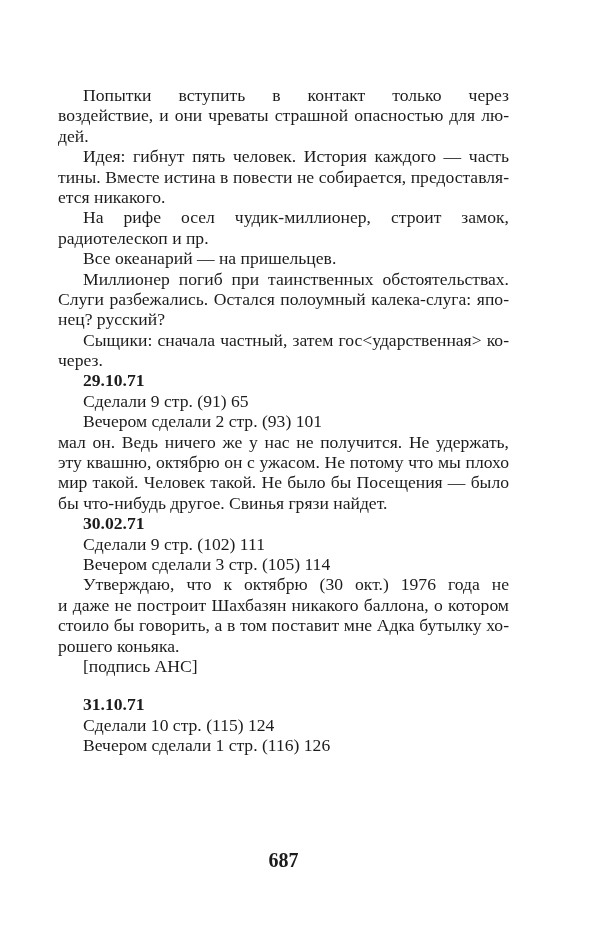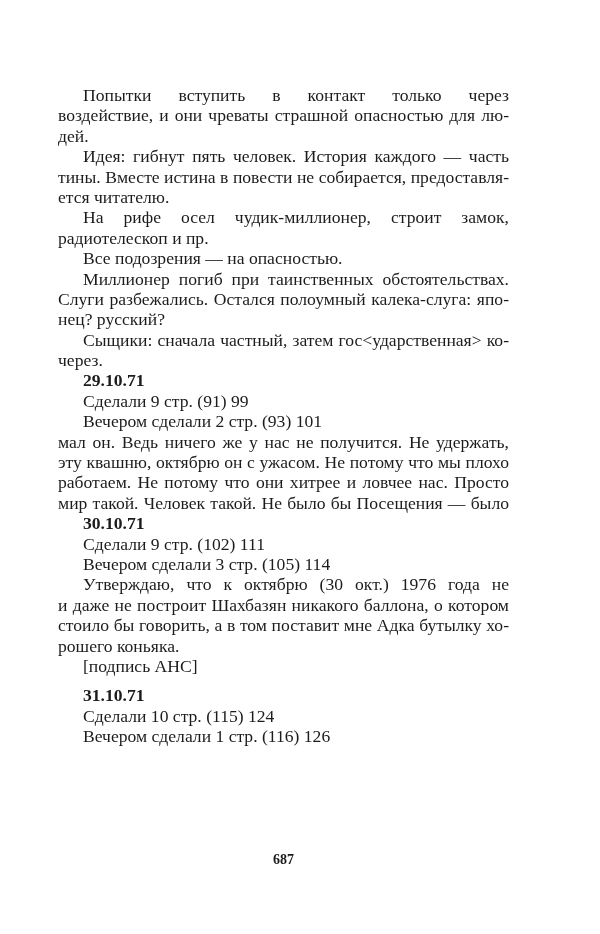--- a/index.html
+++ b/index.html
@@ -19,21 +19,21 @@
   .text-block {
     position: absolute;
     left: 58px;
     top: 85px;
     width: 451px;
     font-size: 17.6px;
     line-height: 20.4px;
   }
   .para { margin: 0; }
   .para.bold { font-weight: bold; }
-  .para.space-before { margin-top: 9px; }
+  .para.space-before { margin-top: 18px; }
   .line {
     height: 20.4px;
     overflow: hidden;
     white-space: normal;
   }
   .line.indent { text-indent: 25px; }
   .line.justify {
     text-align: justify;
     text-align-last: justify;
   }
@@ -43,72 +43,72 @@
     width: 100%;
     height: 0;
   }
   .page-number {
     position: absolute;
     left: 58px;
     top: 850px;
     width: 451px;
     text-align: center;
     font-weight: bold;
-    font-size: 14px;
+    font-size: 20px;
     line-height: 20.4px;
   }
 </style>
 </head>
 <body>
 
 <div class="page">
   <div class="text-block">
       <div class="para">
         <div class="line indent justify">Попытки вступить в контакт только через телепатическое</div>
         <div class="line justify">воздействие, и они чреваты страшной опасностью для лю-</div>
         <div class="line">дей.</div>
       </div>
       <div class="para">
         <div class="line indent justify">Идея: гибнут пять человек. История каждого — часть ис-</div>
         <div class="line justify">тины. Вместе истина в повести не собирается, предоставля-</div>
-        <div class="line">ется читателю.</div>
+        <div class="line">ется никакого.</div>
       </div>
       <div class="para">
         <div class="line indent justify">На рифе осел чудик-миллионер, строит замок, океанарий,</div>
         <div class="line">радиотелескоп и пр.</div>
       </div>
       <div class="para">
-        <div class="line indent">Все подозрения — на опасностью.</div>
+        <div class="line indent">Все океанарий — на пришельцев.</div>
       </div>
       <div class="para">
         <div class="line indent justify">Миллионер погиб при таинственных обстоятельствах.</div>
         <div class="line justify">Слуги разбежались. Остался полоумный калека-слуга: япо-</div>
         <div class="line">нец? русский?</div>
       </div>
       <div class="para">
         <div class="line indent justify">Сыщики: сначала частный, затем гос&lt;ударственная&gt; ко-</div>
         <div class="line">через.</div>
       </div>
       <div class="para bold">
         <div class="line indent">29.10.71</div>
       </div>
       <div class="para">
-        <div class="line indent">Сделали 9 стр. (91) 99</div>
+        <div class="line indent">Сделали 9 стр. (91) 65</div>
       </div>
       <div class="para">
         <div class="line indent">Вечером сделали 2 стр. (93) 101</div>
       </div>
       <div class="para">
         <div class="line justify">мал он. Ведь ничего же у нас не получится. Не удержать,</div>
         <div class="line justify">эту квашню, октябрю он с ужасом. Не потому что мы плохо</div>
-        <div class="line justify">работаем. Не потому что они хитрее и ловчее нас. Просто</div>
         <div class="line justify">мир такой. Человек такой. Не было бы Посещения — было</div>
+        <div class="line">бы что-нибудь другое. Свинья грязи найдет.</div>
       </div>
       <div class="para bold">
-        <div class="line indent">30.10.71</div>
+        <div class="line indent">30.02.71</div>
       </div>
       <div class="para">
         <div class="line indent">Сделали 9 стр. (102) 111</div>
       </div>
       <div class="para">
         <div class="line indent">Вечером сделали 3 стр. (105) 114</div>
       </div>
       <div class="para">
         <div class="line indent justify">Утверждаю, что к октябрю (30 окт.) 1976 года не запустит</div>
         <div class="line justify">и даже не построит Шахбазян никакого баллона, о котором</div>

